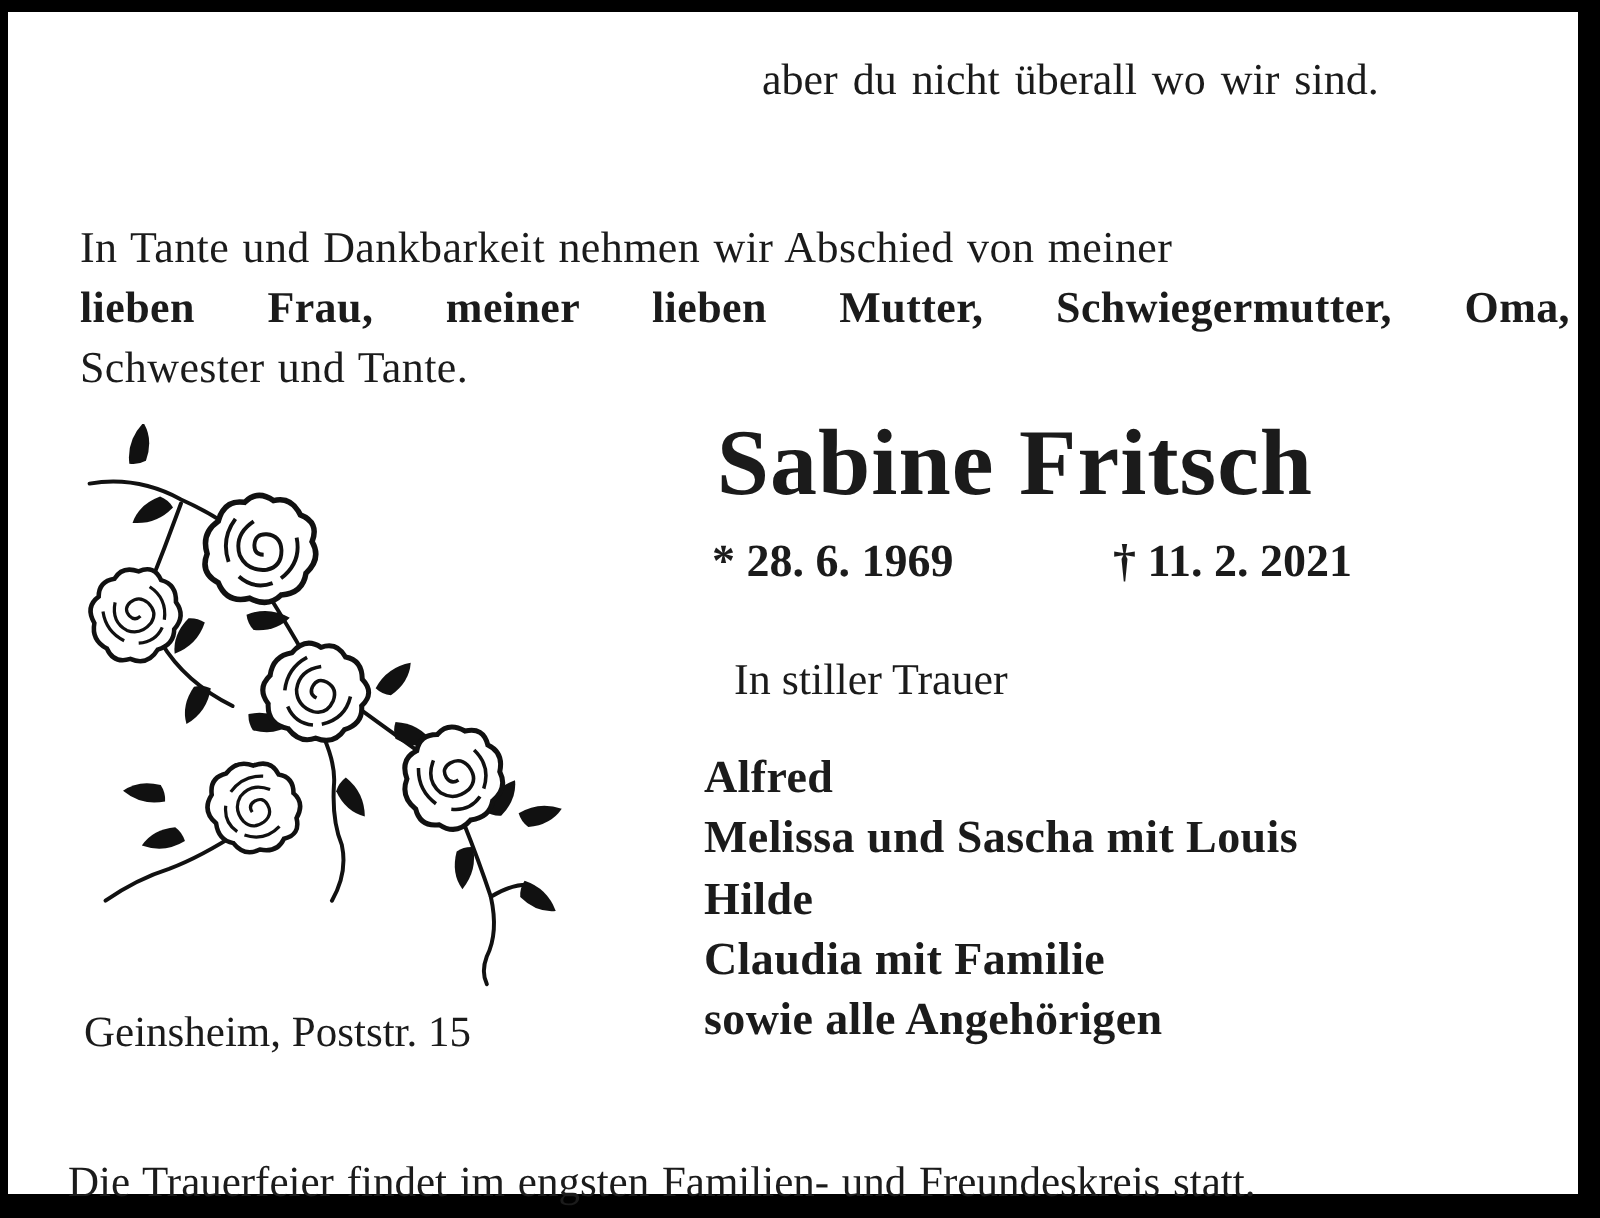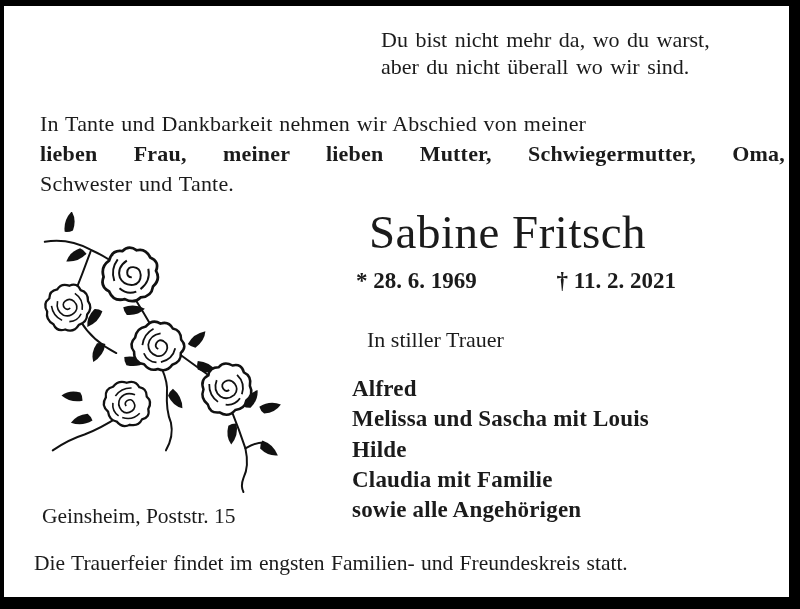--- a/index.html
+++ b/index.html
@@ -26,21 +26,21 @@
     position: absolute; left: 40px; top: 109px;
     width: 745px; font-size: 22px; line-height: 30px;
     word-spacing: 1px; letter-spacing: 0.2px;
   }
   .intro-line.spread { text-align: justify; text-align-last: justify; font-weight: bold; }
 
   .roses-svg { position: absolute; left: 28px; top: 212px; width: 265px; height: 288px; }
 
   .name {
     position: absolute; left: 340px; top: 206px; width: 335px;
-    margin: 0; font-size: 47px; font-weight: normal;
+    margin: 0; font-size: 47px; font-weight: bold;
     text-align: center; line-height: 52px; white-space: nowrap;
     letter-spacing: 0.5px;
   }
   .dates {
     position: absolute; left: 356px; top: 266px; width: 320px;
     display: flex; justify-content: space-between;
     font-size: 23px; font-weight: bold; line-height: 30px; align-items: center;
   }
   .mourning-intro {
     position: absolute; left: 367px; top: 327px;
@@ -49,36 +49,35 @@
   .mourners {
     position: absolute; left: 352px; top: 374px;
     font-size: 23px; font-weight: bold; line-height: 30.3px;
     letter-spacing: 0.2px;
   }
   .address {
     position: absolute; left: 42px; top: 503px;
     font-size: 21.5px; line-height: 26px; text-align: right;
   }
   .funeral-info {
-    position: absolute; left: 34px; top: 550px;
+    position: absolute; left: 34px; top: 578px;
     font-size: 21.5px; line-height: 26px; word-spacing: 1px;
   }
 </style>
 </head>
 <body>
 
 <div>
 
   <div class="border-bar border-top"></div>
   <div class="border-bar border-left"></div>
   <div class="border-bar border-right"></div>
   <div class="border-bar border-bottom"></div>
 
   <div class="quote">
-    <div>Du bist nicht mehr da, wo du warst,</div>
     <div>aber du nicht überall wo wir sind.</div>
   </div>
 
   <div class="intro">
     <div class="intro-line">In Tante und Dankbarkeit nehmen wir Abschied von meiner</div>
     <div class="intro-line spread">lieben Frau, meiner lieben Mutter, Schwiegermutter, Oma,</div>
     <div class="intro-line">Schwester und Tante.</div>
   </div>
 
   <svg class="roses-svg" viewBox="0 0 265 290" xmlns="http://www.w3.org/2000/svg">

